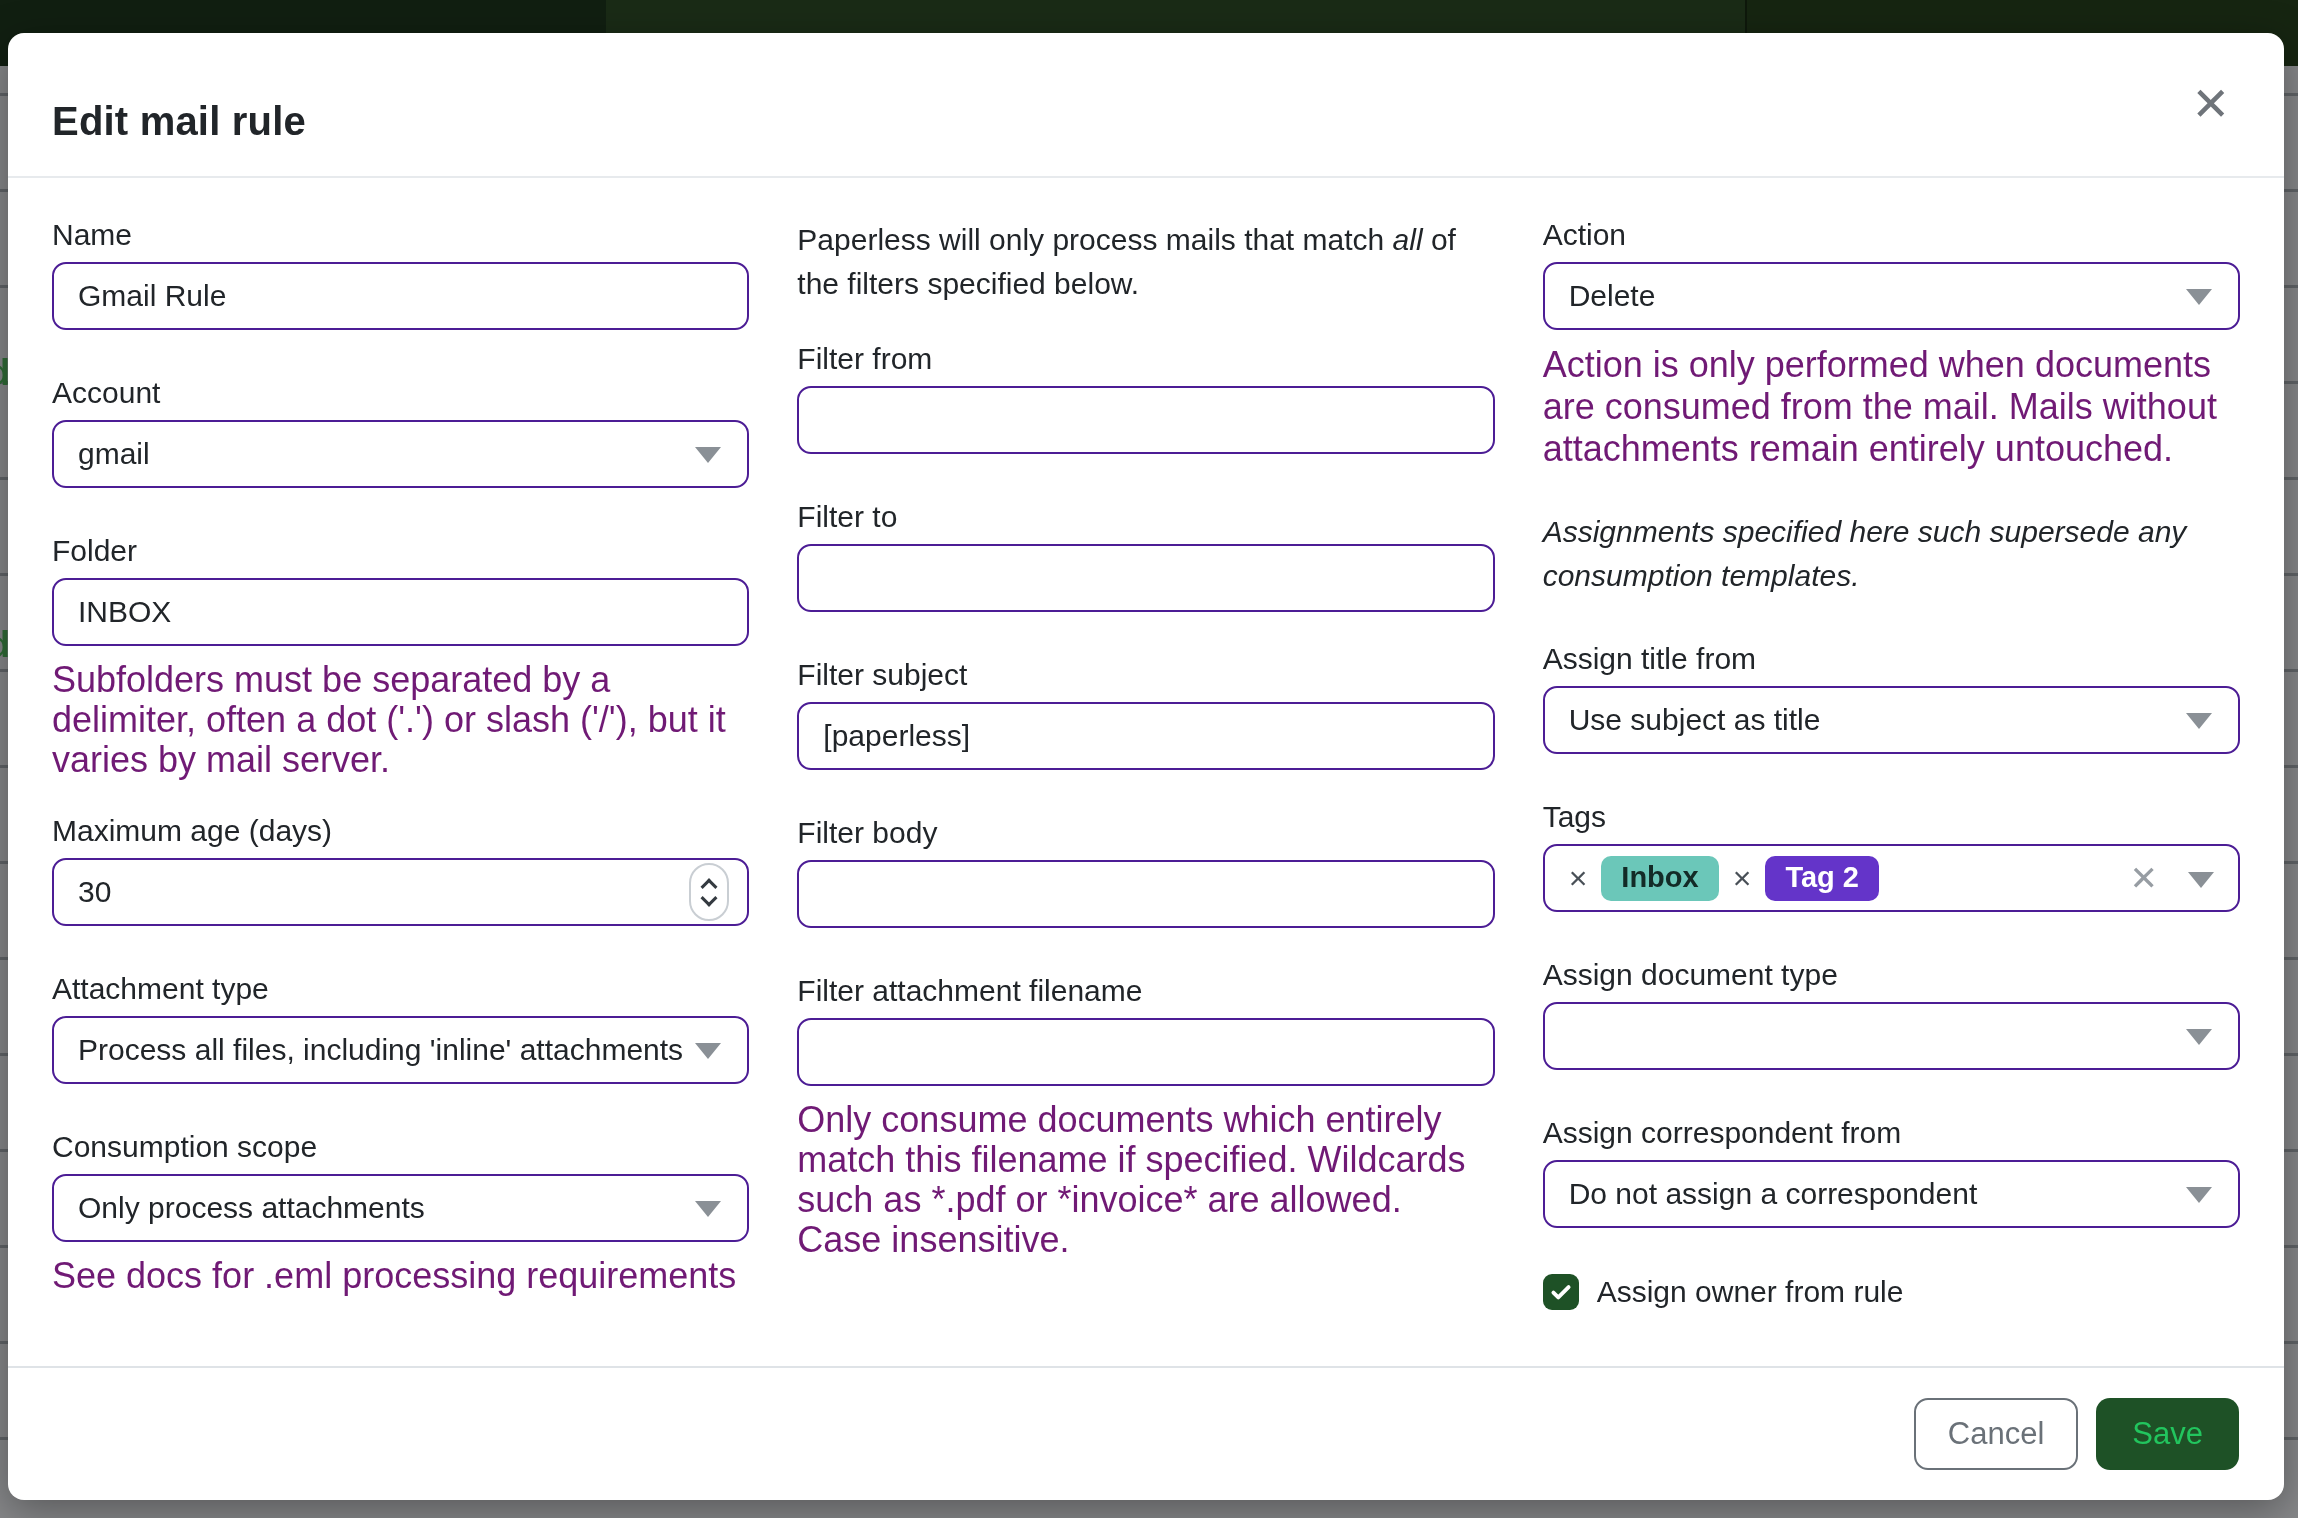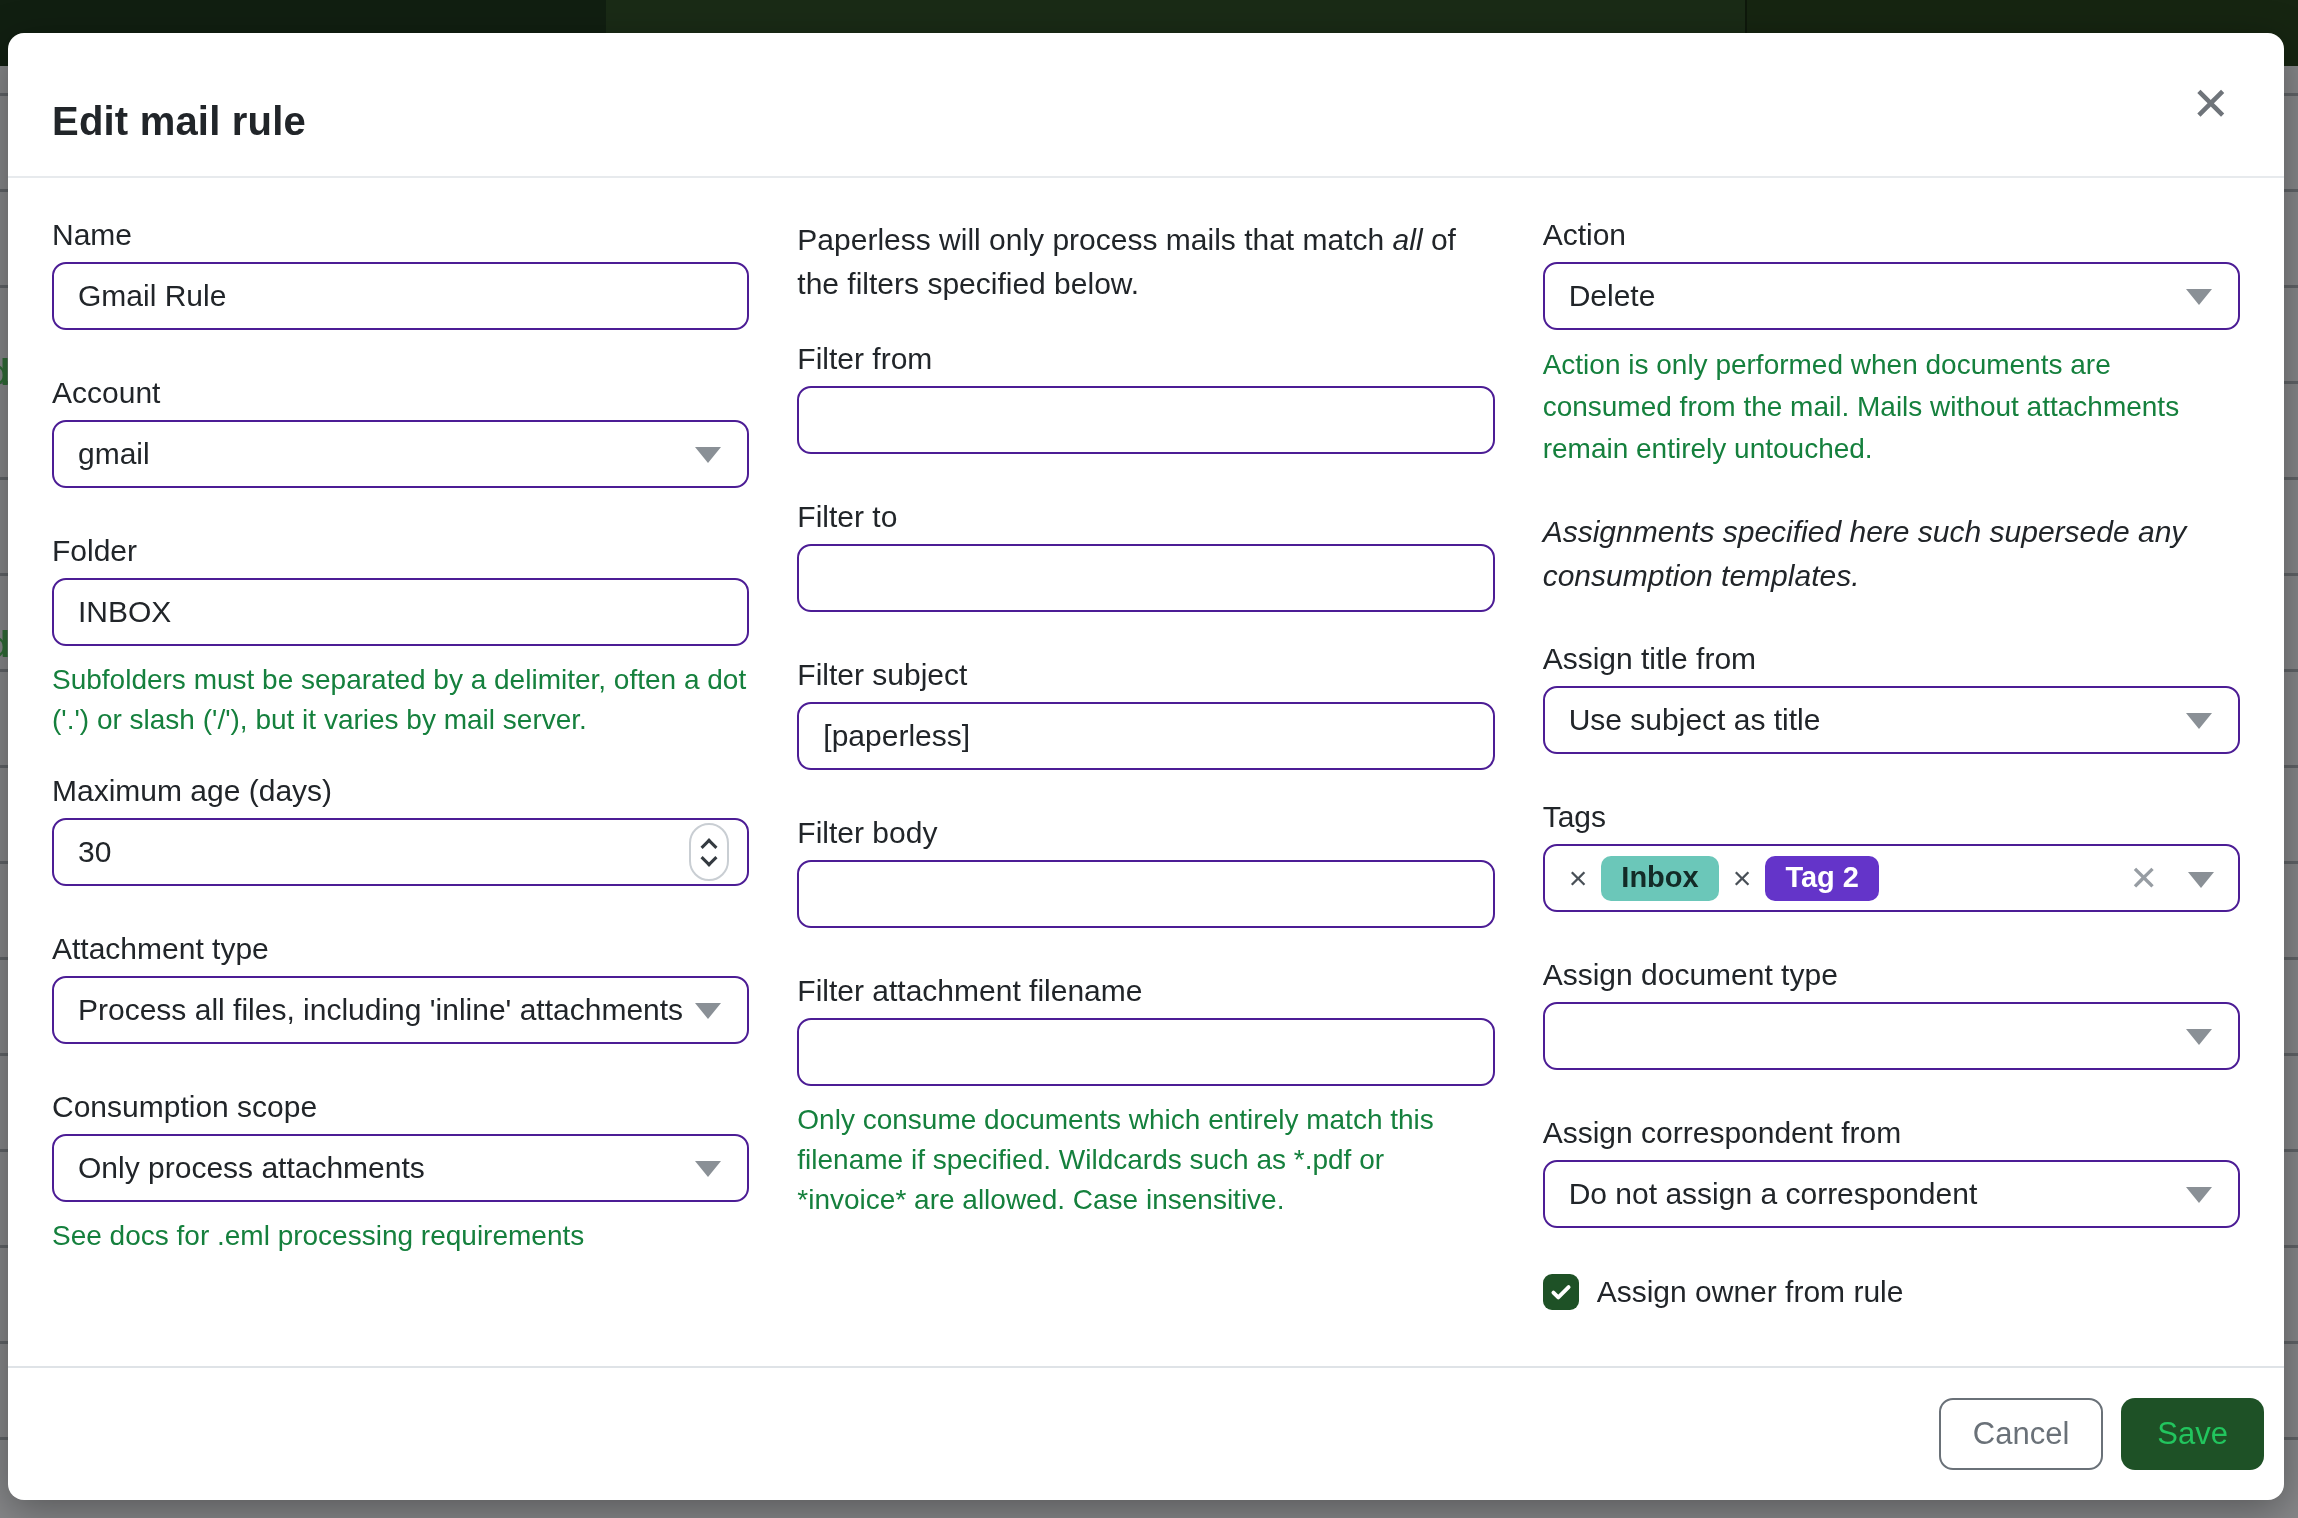--- a/index.html
+++ b/index.html
@@ -43,21 +43,21 @@
     font-family:inherit;
   }
   .modal-body {
     flex:1 1 auto; overflow:hidden;
     padding:40px 44px 4px 44px;
     display:grid; grid-template-columns:1fr 1fr 1fr; column-gap:48px;
   }
   .modal-footer {
     flex:0 0 auto;
     border-top:2px solid #dfe3e7;
-    padding:30px 20px;
+    padding:30px 45px;
     display:flex; justify-content:flex-end; align-items:center; gap:18px;
   }
   
   .fg { margin-bottom:46px; }
   .fg.tight { margin-bottom:34px; }
   .lbl { display:block; font-size:30px; line-height:34px; margin-bottom:10px; color:#212529; }
   .ctl {
     position:relative; height:68px; background:#fff;
     border:2px solid #4c1d95; border-radius:14px;
     display:flex; align-items:center;
@@ -71,21 +71,21 @@
   }
   .stepper {
     position:absolute; right:18px; top:50%; transform:translateY(-50%);
     width:40px; height:58px; background:#fff;
     border:2px solid #c9ced3; border-radius:20px;
     display:flex; flex-direction:column; align-items:center; justify-content:center; gap:5px;
   }
   .chev { width:12px; height:12px; border-left:3px solid #343a40; border-top:3px solid #343a40; }
   .chev.up { transform:rotate(45deg) translate(2px,2px); }
   .chev.down { transform:rotate(225deg) translate(2px,2px); }
-  .help { font-size:28px; line-height:40px; color:#15803d; margin-top:14px; }
+  .help { font-size:36px; line-height:40px; color:#701a75; margin-top:14px; }
   .intro { font-size:30px; line-height:44px; color:#212529; margin-bottom:36px; }
   .note { font-size:30px; line-height:44px; font-style:italic; color:#212529; margin:40px 0 44px 0; }
   
   .tags-ctl { gap:14px; padding-right:120px; }
   .tag-x { color:#495057; font-size:32px; line-height:1; }
   .pill {
     border-radius:10px; padding:7px 20px 9px 20px;
     font-size:29px; font-weight:700; line-height:1;
   }
   .tags-right { position:absolute; right:24px; top:0; height:100%; display:flex; align-items:center; gap:30px; }

